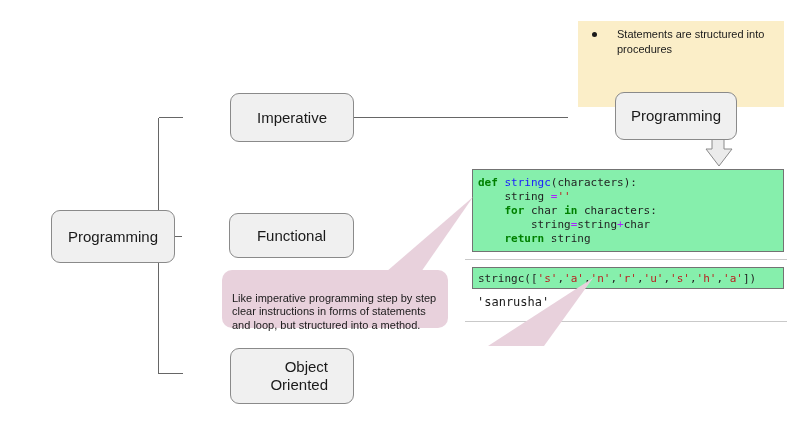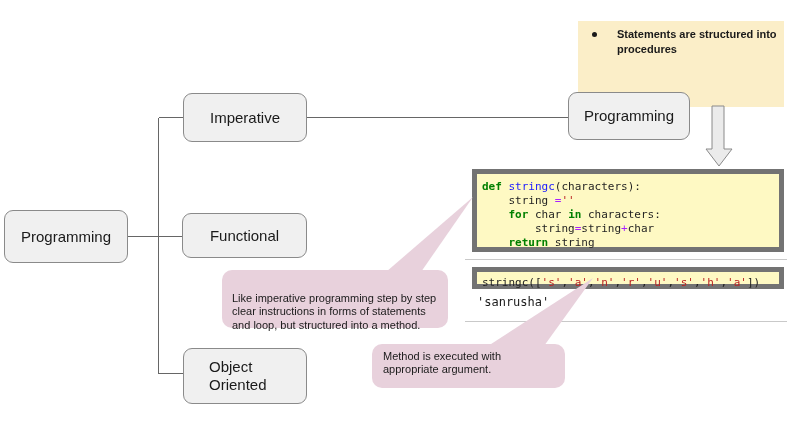--- a/index.html
+++ b/index.html
@@ -14,47 +14,47 @@
   }
   
   .node {
     position: absolute;
     background: #f0f0f0;
     border: 1px solid #8a8a8a;
     border-radius: 9px;
     display: flex;
     align-items: center;
     justify-content: center;
-    text-align: left;
+    text-align: right;
     font-size: 15px;
     color: #1a1a1a;
     box-sizing: border-box;
     z-index: 4;
     line-height: 18px;
+    margin-left: 47px;
   }
   #node-programming     { left: 4px;   top: 210px; width: 124px; height: 53px; }
   #node-imperative      { left: 183px; top: 93px;  width: 124px; height: 49px; }
   #node-functional      { left: 182px; top: 213px; width: 125px; height: 45px; }
   #node-object-oriented { left: 183px; top: 348px; width: 124px; height: 56px; }
   #node-procedural      { left: 568px; top: 92px;  width: 122px; height: 48px; }
   #node-object-oriented .node-label { max-width: 72px; }
   
   #procedural-note {
     position: absolute;
     left: 578px; top: 21px;
     width: 206px; height: 86px;
     background: #fbeec8;
     z-index: 1;
     box-sizing: border-box;
   }
   #procedural-note ul {
     margin: 6px 0 0 0;
     padding: 0;
     list-style: none;
-    font-weight: bold;
   }
   #procedural-note li {
     position: relative;
     padding-left: 39px;
     width: 160px;
     font-size: 11px;
     line-height: 15px;
     color: #1a1a1a;
   }
   #procedural-note li::before {
@@ -68,22 +68,22 @@
   
   #wires {
     position: absolute;
     left: 0; top: 0;
     z-index: 3;
     pointer-events: none;
   }
   
   .code-cell {
     position: absolute;
-    background: #fef9c3;
-    border: 5px solid #737373;
+    background: #86efac;
+    border: 1px solid #737373;
     box-sizing: border-box;
     z-index: 2;
     font-family: "DejaVu Sans Mono", monospace;
     font-size: 11px;
     line-height: 14px;
     white-space: pre;
     color: #1f1f1f;
   }
   #code-cell-definition { left: 472px; top: 169px; width: 312px; height: 83px; padding: 6px 0 0 5px; }
   #code-cell-call       { left: 472px; top: 267px; width: 312px; height: 22px; padding: 4px 8px 0 5px; }
@@ -166,15 +166,14 @@
     <span class="node-label">Functional</span>
   </div>
   <div id="node-object-oriented" class="node">
     <span class="node-label">Object Oriented</span>
   </div>
   <div id="node-procedural" class="node">
     <span class="node-label">Programming</span>
   </div>
 
   <div id="callout-imperative-note" class="callout">Like imperative programming step by step clear instructions in forms of statements and loop, but structured into a method.</div>
-  <div id="callout-execution-note" class="callout">Method is executed with appropriate argument.</div>
 
 </div>
 
 </body></html>

